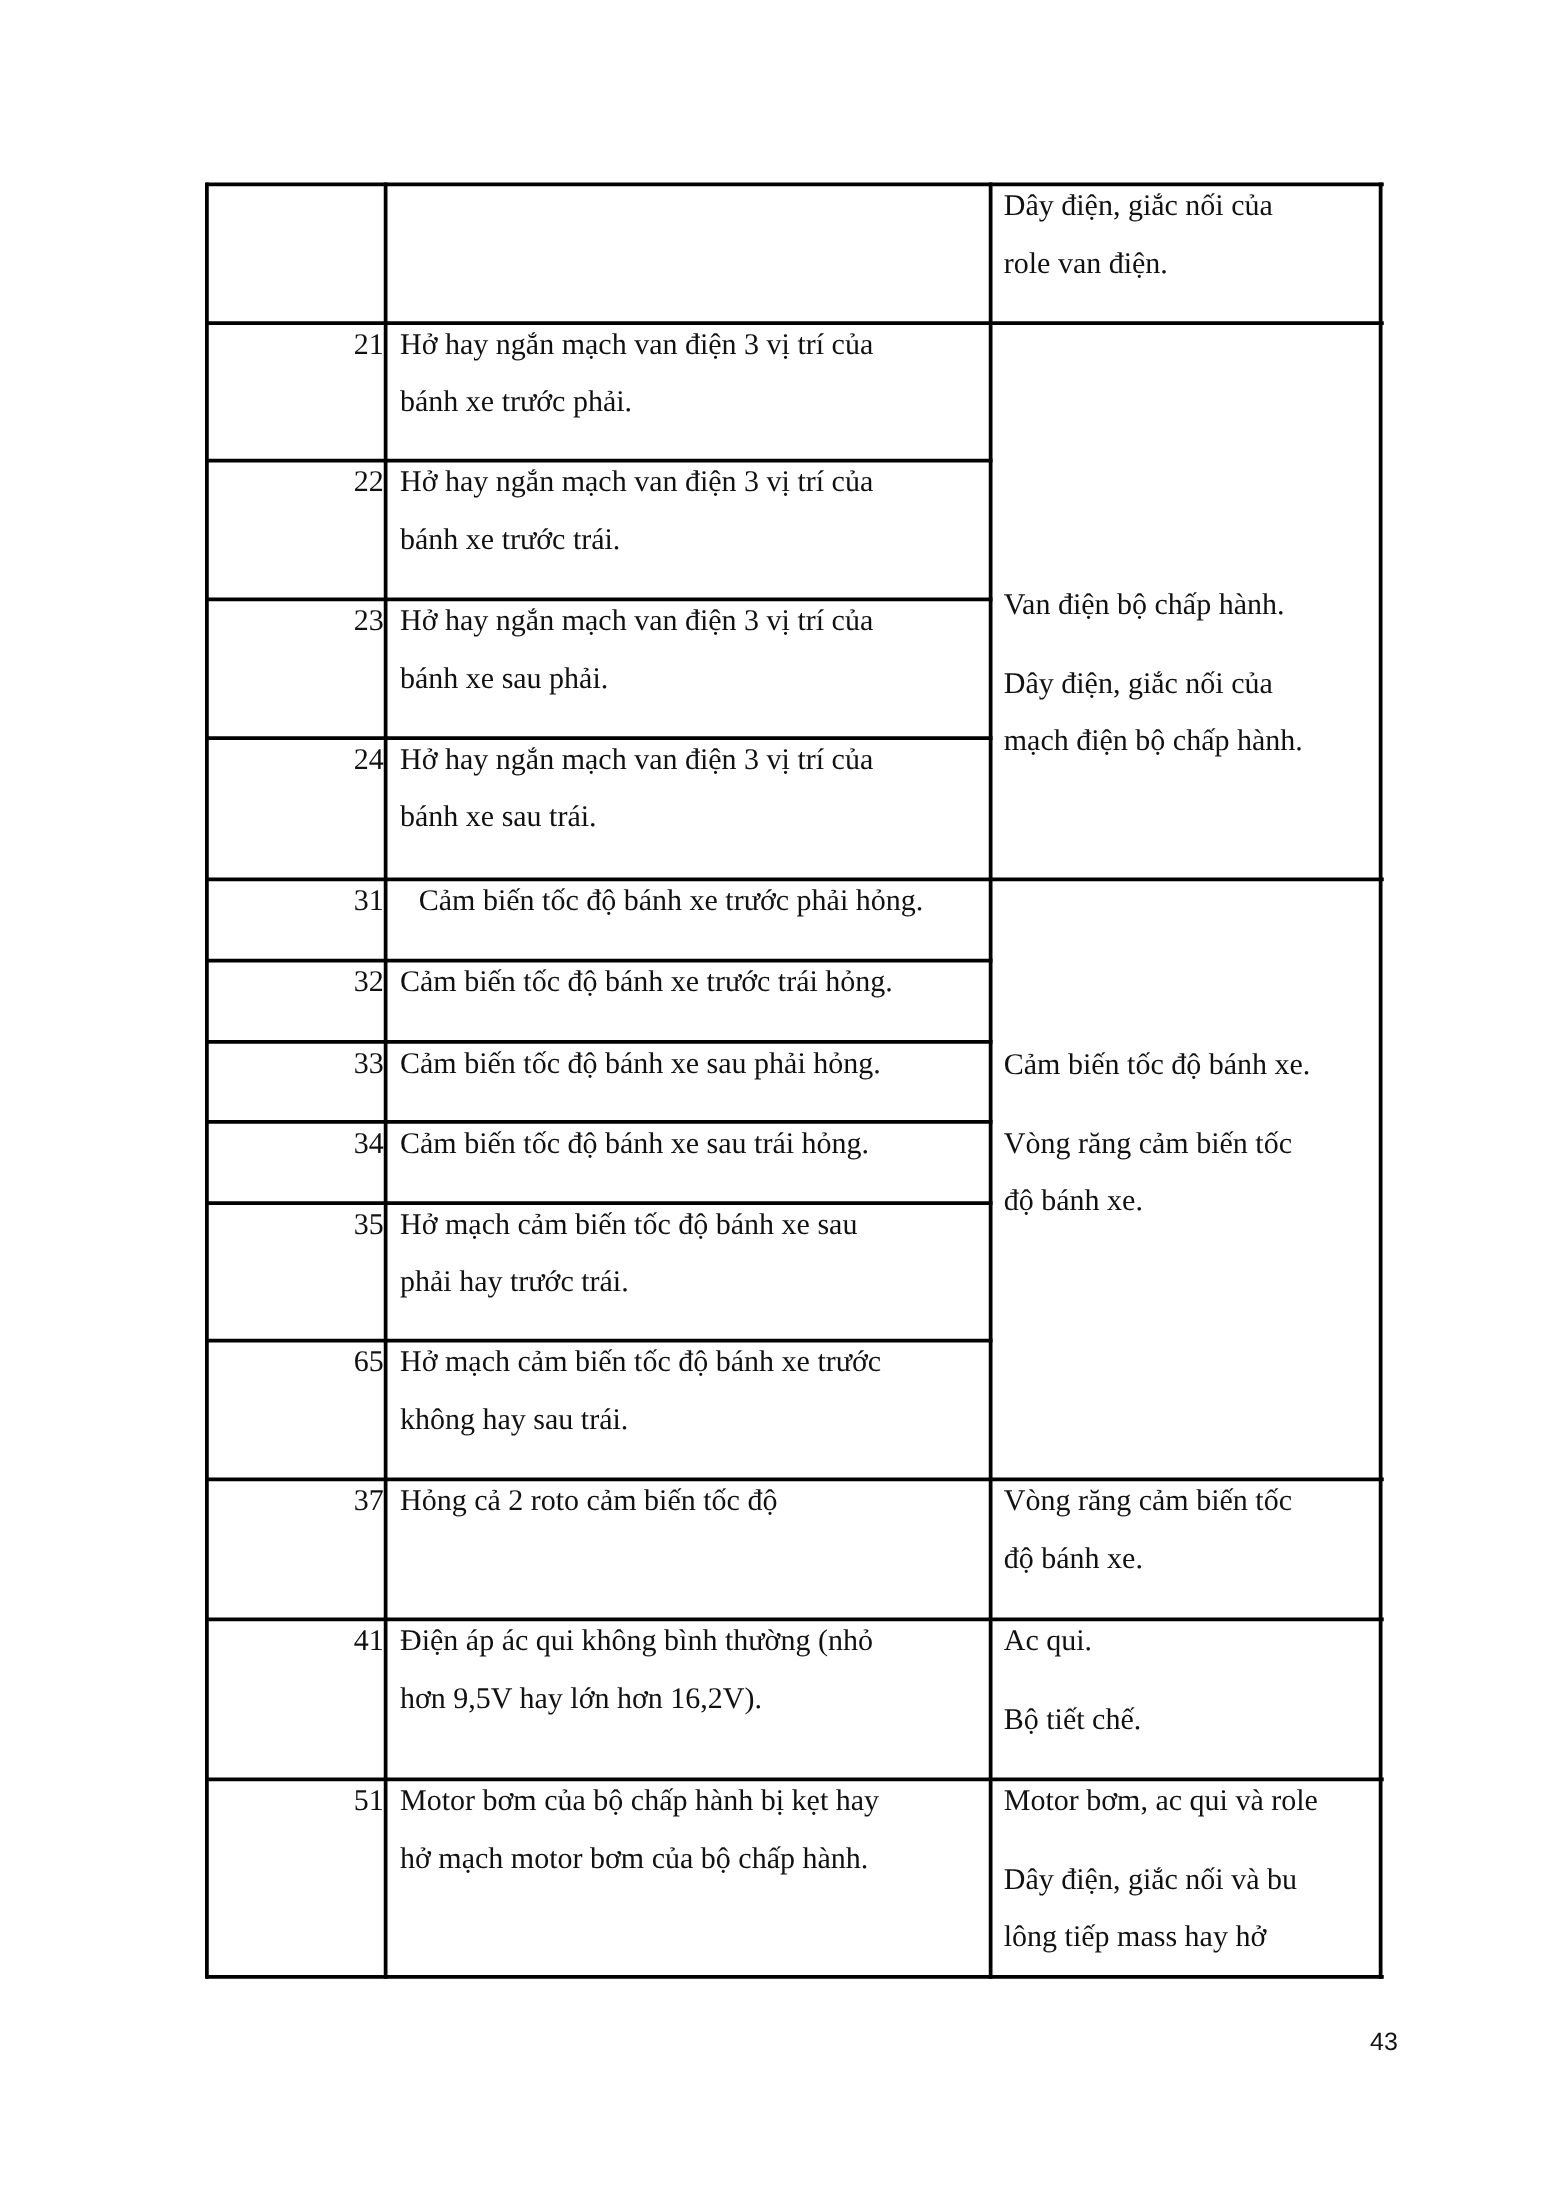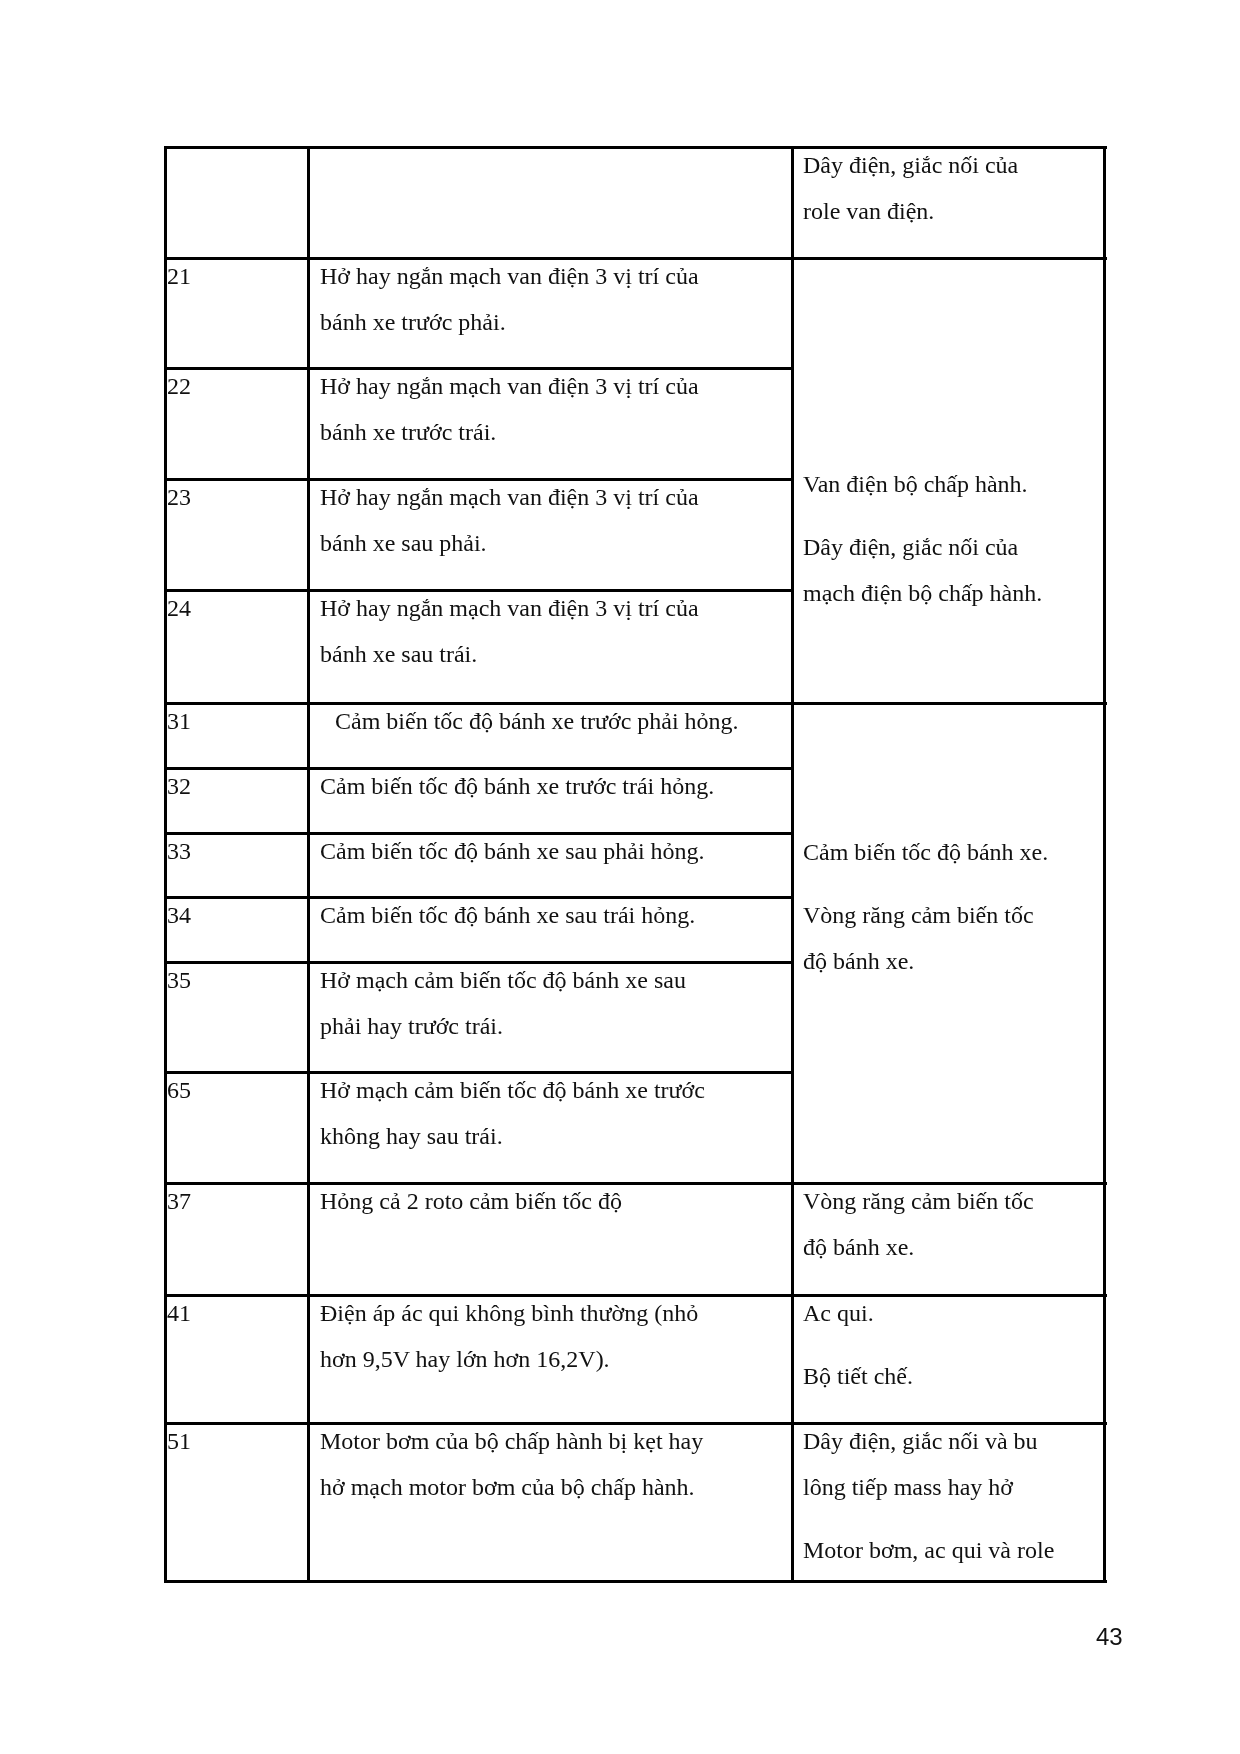--- a/index.html
+++ b/index.html
@@ -9,27 +9,27 @@
   .hline { height: 3px; }
   .vline { width: 3px; }
   .cell-text {
     position: absolute;
     font-family: "Liberation Serif", "DejaVu Serif", serif;
     font-size: 24px;
     color: #111;
     line-height: 46px;
     white-space: nowrap;
   }
-  .num { text-align: left; width: 140px; }
+  .num { text-align: right; width: 140px; }
   .para { display: block; }
   .para + .para { margin-top: 17px; }
   .pagenum {
     position: absolute; left: 1096px; top: 1623px;
     font-family: "Liberation Sans", "DejaVu Sans", sans-serif;
-    font-size: 24px; color: #111;
+    font-size: 20px; color: #111;
   }
 </style>
 </head>
 <body>
 
 <div class="page">
 
   <div>
     <div class="hline" style="left:165px;top:146px;width:942px;"></div>
     <div class="hline" style="left:165px;top:257px;width:942px;"></div>
@@ -130,19 +130,19 @@
       <span class="para"><span>Ac qui.</span></span>
       <span class="para"><span>Bộ tiết chế.</span></span>
     </div>
 
     <div class="cell-text num" style="left:167px;top:1418px;">51</div>
     <div class="cell-text" style="left:320px;top:1418px;">
       <span>Motor bơm của bộ chấp hành bị kẹt hay</span><br>
       <span>hở mạch motor bơm của bộ chấp hành.</span>
     </div>
     <div class="cell-text" style="left:803px;top:1418px;">
+      <span class="para"><span>Motor bơm, ac qui và role</span></span>
       <span class="para"><span>Dây điện, giắc nối và bu</span><br><span>lông tiếp mass hay hở</span></span>
-      <span class="para"><span>Motor bơm, ac qui và role</span></span>
     </div>
   </div>
 
   <div class="pagenum">43</div>
 </div>
 
 </body></html>

